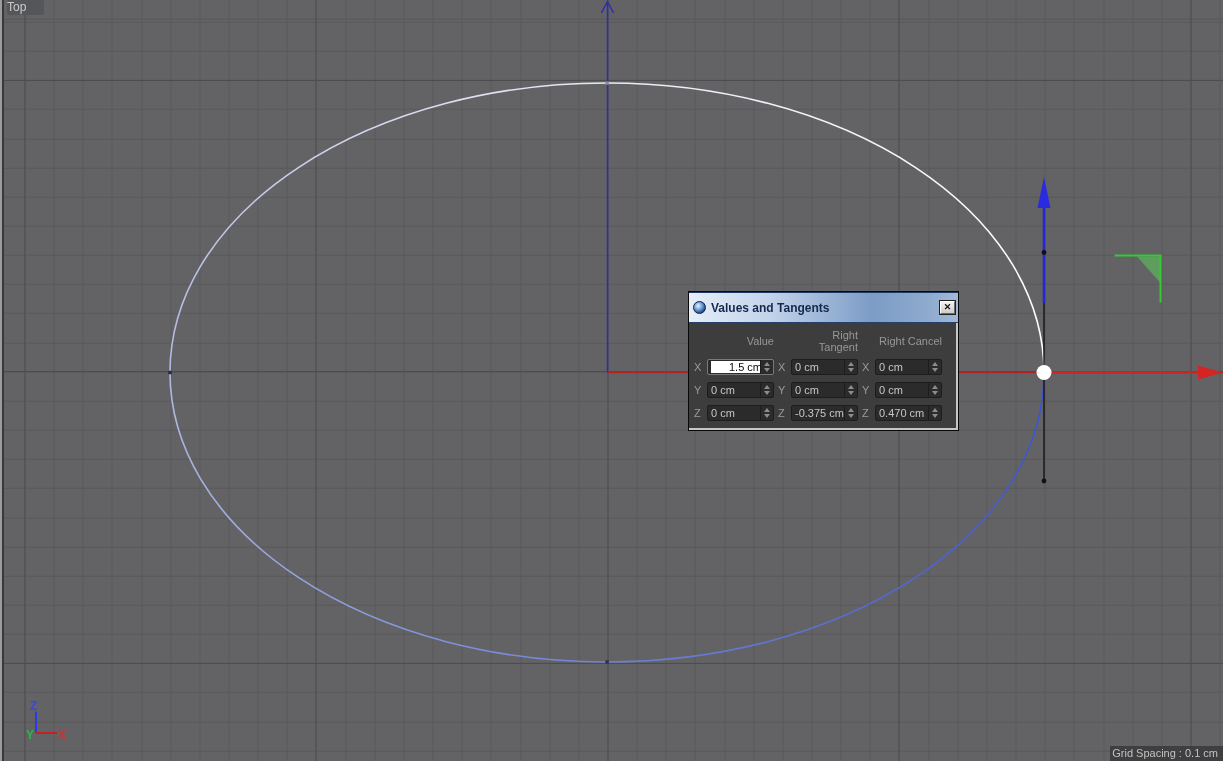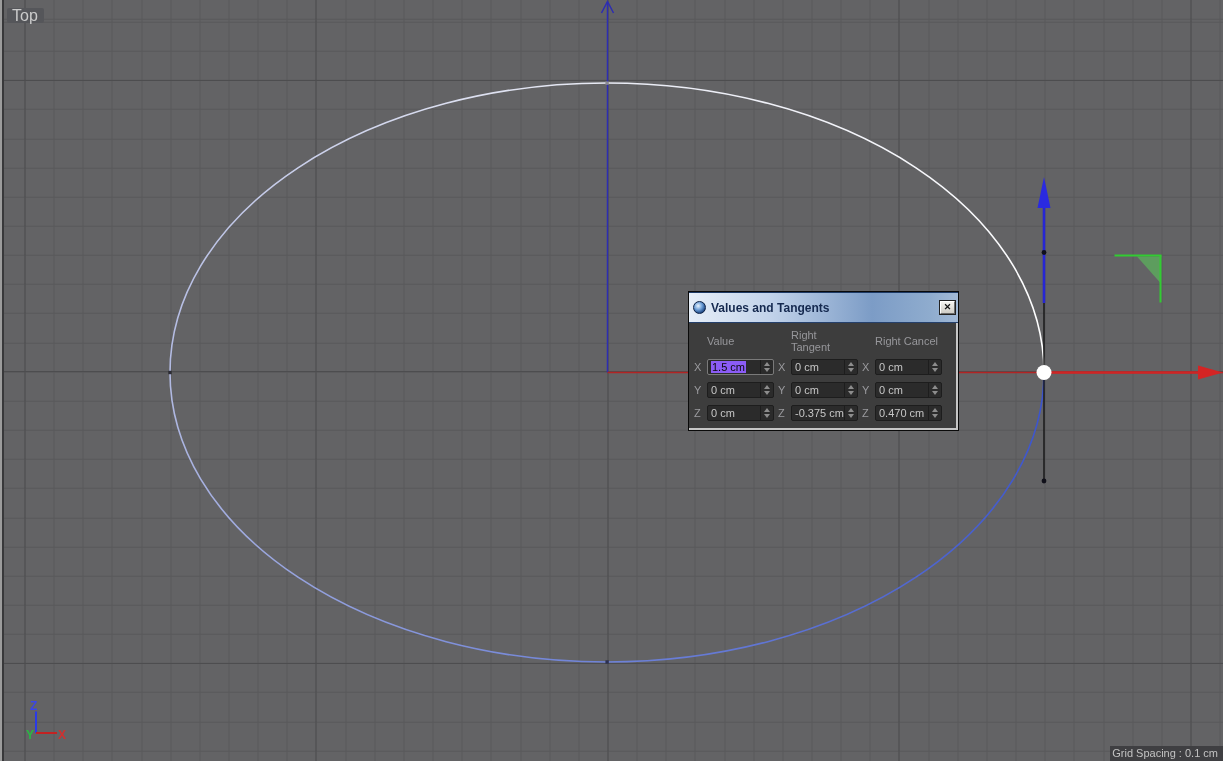--- a/index.html
+++ b/index.html
@@ -18,24 +18,24 @@
       repeating-linear-gradient(90deg,  #58585a 0px, #58585a 1px, transparent 1px, transparent 29.15px),
       repeating-linear-gradient(180deg, #58585a 0px, #58585a 1px, transparent 1px, transparent 29.15px);
     background-position: 24.5px 0px, 0px 80px, 24.5px 0px, 0px 21.7px;
   }
   .edge-light { position:absolute; left:0; top:0; width:2px; height:761px; background:#9c9c9c; z-index:5; }
   .edge-dark  { position:absolute; left:2px; top:0; width:2px; height:761px; background:#38383a; z-index:5; }
 
   .overlay-svg { position:absolute; left:0; top:0; z-index:2; }
 
   .view-label {
-    position:absolute; left:7px; top:8px; z-index:6;
+    position:absolute; left:7px; top:0; z-index:6;
     width:37px; height:15px; line-height:15px;
     background:#55565a; border-radius:2px;
-    color:#cbcbcb; font-size:16px; padding-left:5px; box-sizing:border-box;
+    color:#cbcbcb; font-size:12px; box-sizing:border-box;
   }
   .status-label {
     position:absolute; right:0; bottom:0; z-index:6;
     height:15px; line-height:15px;
     background:#3f3f42; color:#c2c2c2; font-size:11px;
     padding:0 5px 0 2px;
   }
 
   
   .dialog {
@@ -60,30 +60,30 @@
     background:linear-gradient(#f4f3ef,#cfcdc6);
     border:1px solid; border-color:#ffffff #6a6a6a #6a6a6a #ffffff;
     box-shadow:0 0 0 1px #222;
     color:#111; font-size:9px; font-weight:bold; line-height:11px; text-align:center;
     box-sizing:border-box; cursor:default;
   }
   .dlg-body { padding:6px 0 0 5px; }
   .hdr-row, .val-row { display:flex; align-items:center; margin-bottom:7px; }
   .hdr-row { margin-bottom:6px; }
   .axlbl { width:11px; margin-right:2px; font-size:11px; color:#9a9a9e; text-align:left; flex:none; }
-  .hdr   { width:67px; margin-right:4px; font-size:11px; color:#97979b; text-align:left; flex:none; }
+  .hdr   { width:67px; margin-right:4px; font-size:11px; color:#97979b; text-align:right; flex:none; }
   .field {
     width:67px; height:16px; margin-right:4px; flex:none;
     background:#2b2b2b; border:1px solid #1d1d1d; border-radius:2px;
     display:flex; align-items:center; box-sizing:border-box;
     color:#c6c6c6; font-size:11px;
   }
   .field.focused { border-color:#7a7a7a; }
   .field .txt { flex:1; padding:0 3px; white-space:nowrap; overflow:hidden; }
-  .sel { background:#8b5cf6; color:#0a0a0a; padding:0 1px; }
+  .sel { background:#ffffff; color:#0a0a0a; padding:0 18px; }
   .spinner {
     width:12px; align-self:stretch; border-left:1px solid #1d1d1d; flex:none;
     display:flex; flex-direction:column; align-items:center; justify-content:center; gap:2px;
   }
   .tri { width:0; height:0; border-left:3px solid transparent; border-right:3px solid transparent; }
   .tri.up   { border-bottom:4px solid #8d8d8d; }
   .tri.down { border-top:4px solid #8d8d8d; }
   .btn-row { display:flex; justify-content:center; gap:4px; margin-top:11px; }
   .btn {
     width:62px; height:21px; border-radius:10px;

